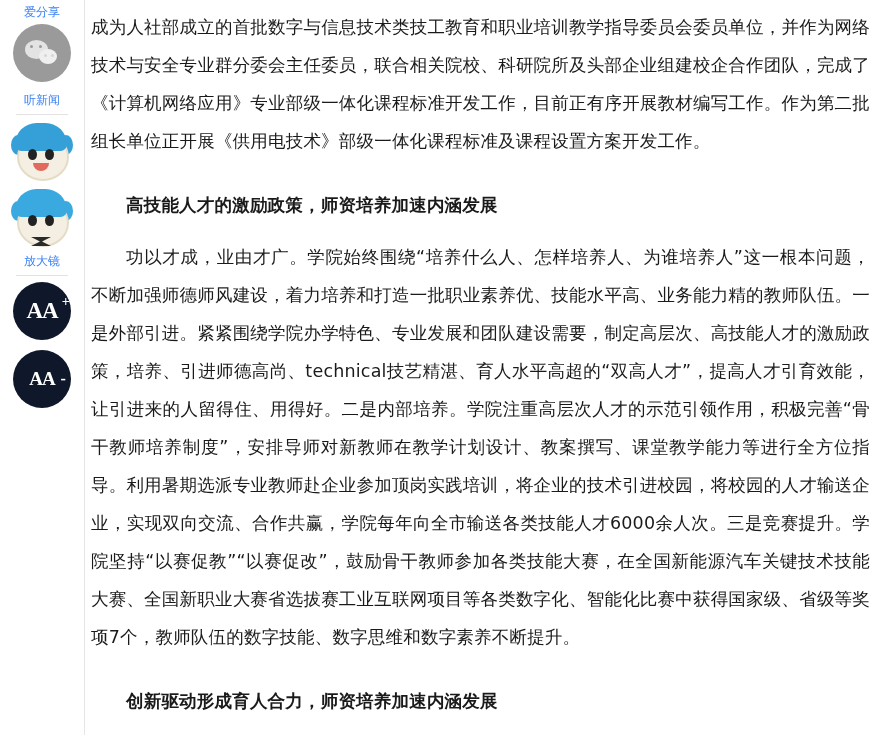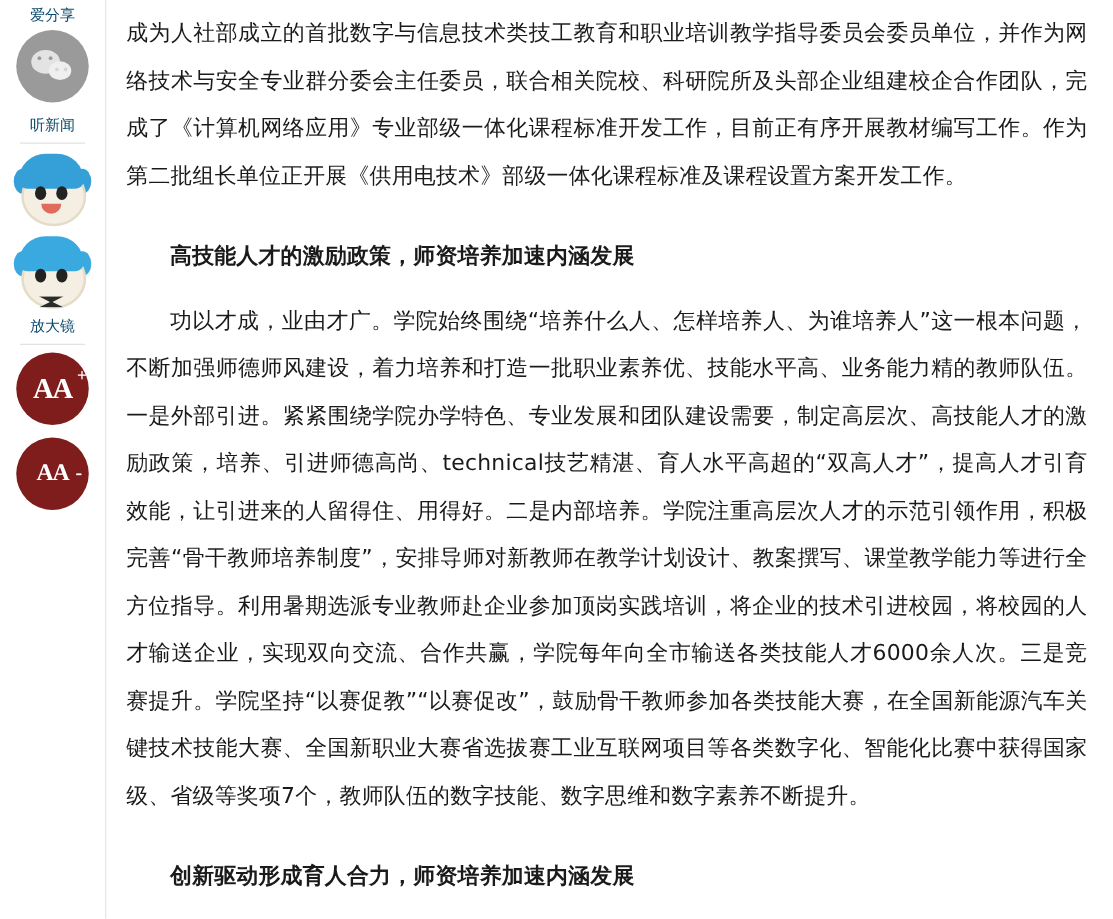--- a/index.html
+++ b/index.html
@@ -25,21 +25,21 @@
     width: 84px;
     min-width: 84px;
     background: #ffffff;
     padding-top: 4px;
     display: flex;
     flex-direction: column;
     align-items: center;
   }
   .side-label {
     font-size: 12px;
-    color: #0c4a6e;
+    color: #3b82f6;
     line-height: 16px;
     margin-bottom: 4px;
     text-align: center;
     font-family: "Liberation Sans", sans-serif;
   }
   .side-divider {
     width: 52px;
     height: 1px;
     background: #e2e2e2;
     margin: 2px 0 6px 0;
@@ -48,21 +48,21 @@
     width: 58px;
     height: 58px;
     border-radius: 50%;
     background: #9a9a9a;
     display: flex;
     align-items: center;
     justify-content: center;
     margin-bottom: 10px;
     position: relative;
   }
-  .circle-btn.gray2 { background: #7f1d1d; }
+  .circle-btn.gray2 { background: #0f172a; }
 
   
   .wechat {
     position: relative;
     width: 34px;
     height: 26px;
   }
   .wechat .b1, .wechat .b2 {
     position: absolute;
     border-radius: 50%;
@@ -165,21 +165,21 @@
     position: absolute;
     top: 2px;
     right: -10px;
   }
   .font-btn-text.small { font-size: 19px; }
 
   
   .article-wrap {
     flex: 1;
     border-left: 1px solid #e6e6e6;
-    padding: 0 20px 0 16px;
+    padding: 0 20px 0 6px;
     position: relative;
     overflow: hidden;
   }
   .article {
     font-family: "DejaVu Sans", "Liberation Sans", sans-serif;
     font-size: 17.5px;
     line-height: 38px;
     color: #1a1a1a;
     text-align: justify;
     letter-spacing: 0.2px;

